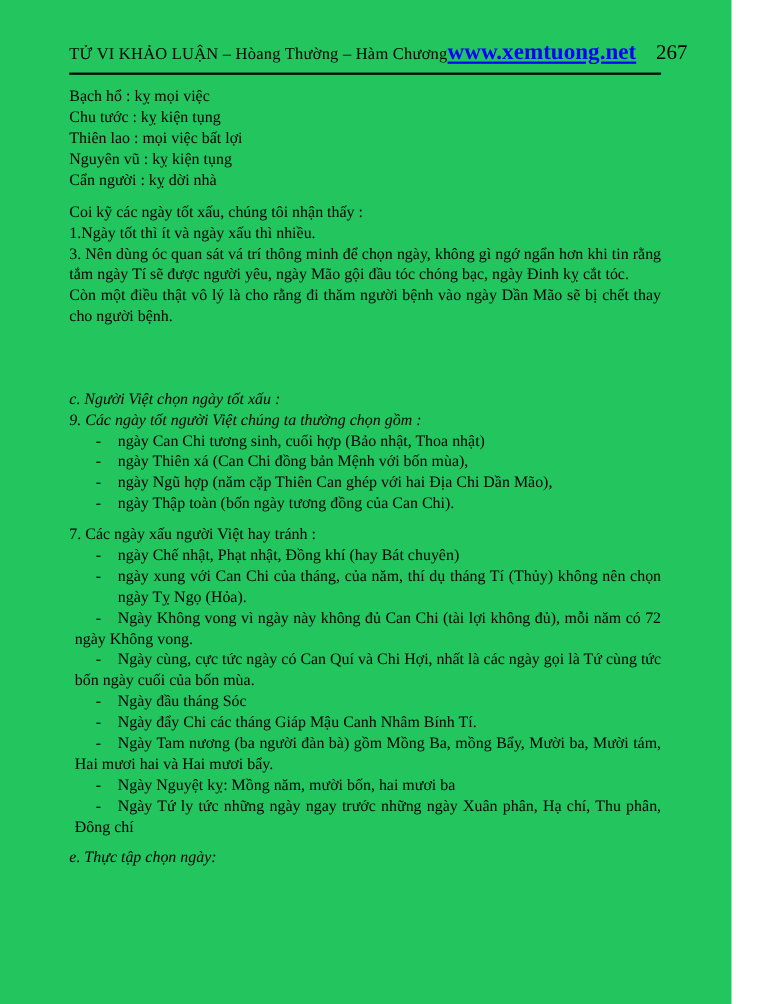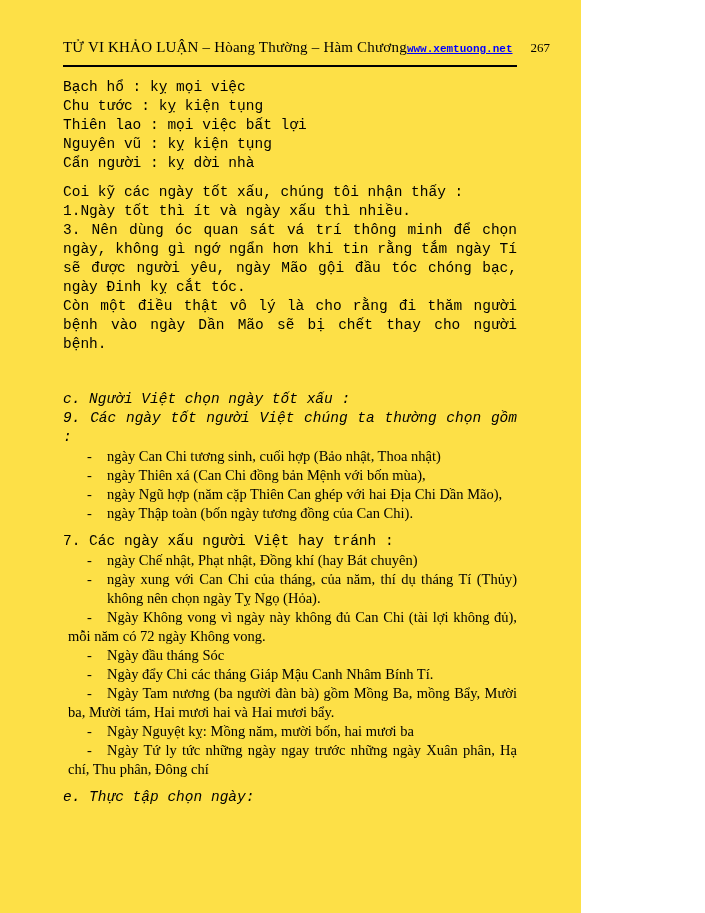--- a/index.html
+++ b/index.html
@@ -2,23 +2,23 @@
 <html><head>
 <meta charset="utf-8">
 <style>
   html, body {
     margin: 0;
     padding: 0;
     background: #ffffff;
   }
   .page {
     position: relative;
-    width: 581px;
+    width: 665px;
     height: 913px;
-    background: #fde047;
+    background: #22c55e;
     color: #000000;
     font-family: "Liberation Serif", serif;
     font-size: 14.5px;
     overflow: hidden;
   }
   .header {
     display: flex;
     justify-content: space-between;
     align-items: baseline;
     margin: 38px 62px 0 63px;
@@ -28,43 +28,43 @@
   .header-title {
     font-size: 15px;
     letter-spacing: 0.2px;
   }
   .header-right {
     display: flex;
     align-items: baseline;
     gap: 18px;
   }
   .site-link {
-    font-family: Liberation Mono, monospace;
+    font-family: Liberation Serif, serif;
     font-weight: bold;
-    font-size: 11px;
+    font-size: 21px;
     color: #0000ff;
     text-decoration: underline;
     cursor: pointer;
   }
   .page-number {
-    font-size: 13px;
+    font-size: 19px;
   }
   .header-rule {
     border: none;
     border-top: 2px solid #000000;
     margin: 7px 64px 0 63px;
   }
   .content {
     margin: 11px 64px 0 63px;
     line-height: 19px;
     text-align: justify;
   }
-  .content p { margin: 0; font-family: Liberation Mono, monospace; }
+  .content p { margin: 0; }
   .god-days { margin-bottom: 10px; }
-  .observations { margin-bottom: 36px; }
+  .observations { margin-bottom: 56px; }
   .section-heading-italic {
     font-style: italic;
   }
   .good-days { margin-bottom: 9px; }
   .bad-days { margin-bottom: 9px; }
   .bullet {
     text-align: justify;
     margin: 0;
   }
   .bullet .marker {
@@ -124,20 +124,21 @@
         <div class="bullet hang"><span class="marker">-</span><span>ngày Thiên xá (Can Chi đồng bản Mệnh với bốn mùa),</span></div>
         <div class="bullet hang"><span class="marker">-</span><span>ngày Ngũ hợp (năm cặp Thiên Can ghép với hai Địa Chi Dần Mão),</span></div>
         <div class="bullet hang"><span class="marker">-</span><span>ngày Thập toàn (bốn ngày tương đồng của Can Chi).</span></div>
       </div>
 
       <div class="bad-days">
         <p>7. Các ngày xấu người Việt hay tránh :</p>
         <div class="bullet hang"><span class="marker">-</span><span>ngày Chế nhật, Phạt nhật, Đồng khí (hay Bát chuyên)</span></div>
         <div class="bullet hang"><span class="marker">-</span><span>ngày xung với Can Chi của tháng, của năm, thí dụ tháng Tí (Thủy) không nên chọn ngày Tỵ Ngọ (Hỏa).</span></div>
         <div class="bullet outdent"><span class="marker">-</span><span>Ngày Không vong vì ngày này không đủ Can Chi (tài lợi không đủ), mỗi năm có 72 ngày Không vong.</span></div>
+        <div class="bullet outdent"><span class="marker">-</span><span>Ngày cùng, cực tức ngày có Can Quí và Chi Hợi, nhất là các ngày gọi là Tứ cùng tức bốn ngày cuối của bốn mùa.</span></div>
         <div class="bullet hang"><span class="marker">-</span><span>Ngày đầu tháng Sóc</span></div>
         <div class="bullet hang"><span class="marker">-</span><span>Ngày đẩy Chi các tháng Giáp Mậu Canh Nhâm Bính Tí.</span></div>
         <div class="bullet outdent"><span class="marker">-</span><span>Ngày Tam nương (ba người đàn bà) gồm Mồng Ba, mồng Bẩy, Mười ba, Mười tám, Hai mươi hai và Hai mươi bẩy.</span></div>
         <div class="bullet hang"><span class="marker">-</span><span>Ngày Nguyệt kỵ: Mồng năm, mười bốn, hai mươi ba</span></div>
         <div class="bullet outdent"><span class="marker">-</span><span>Ngày Tứ ly tức những ngày ngay trước những ngày Xuân phân, Hạ chí, Thu phân, Đông chí</span></div>
       </div>
     </div>
 
     <p class="section-heading-italic final-heading">e. Thực tập chọn ngày:</p>
 

